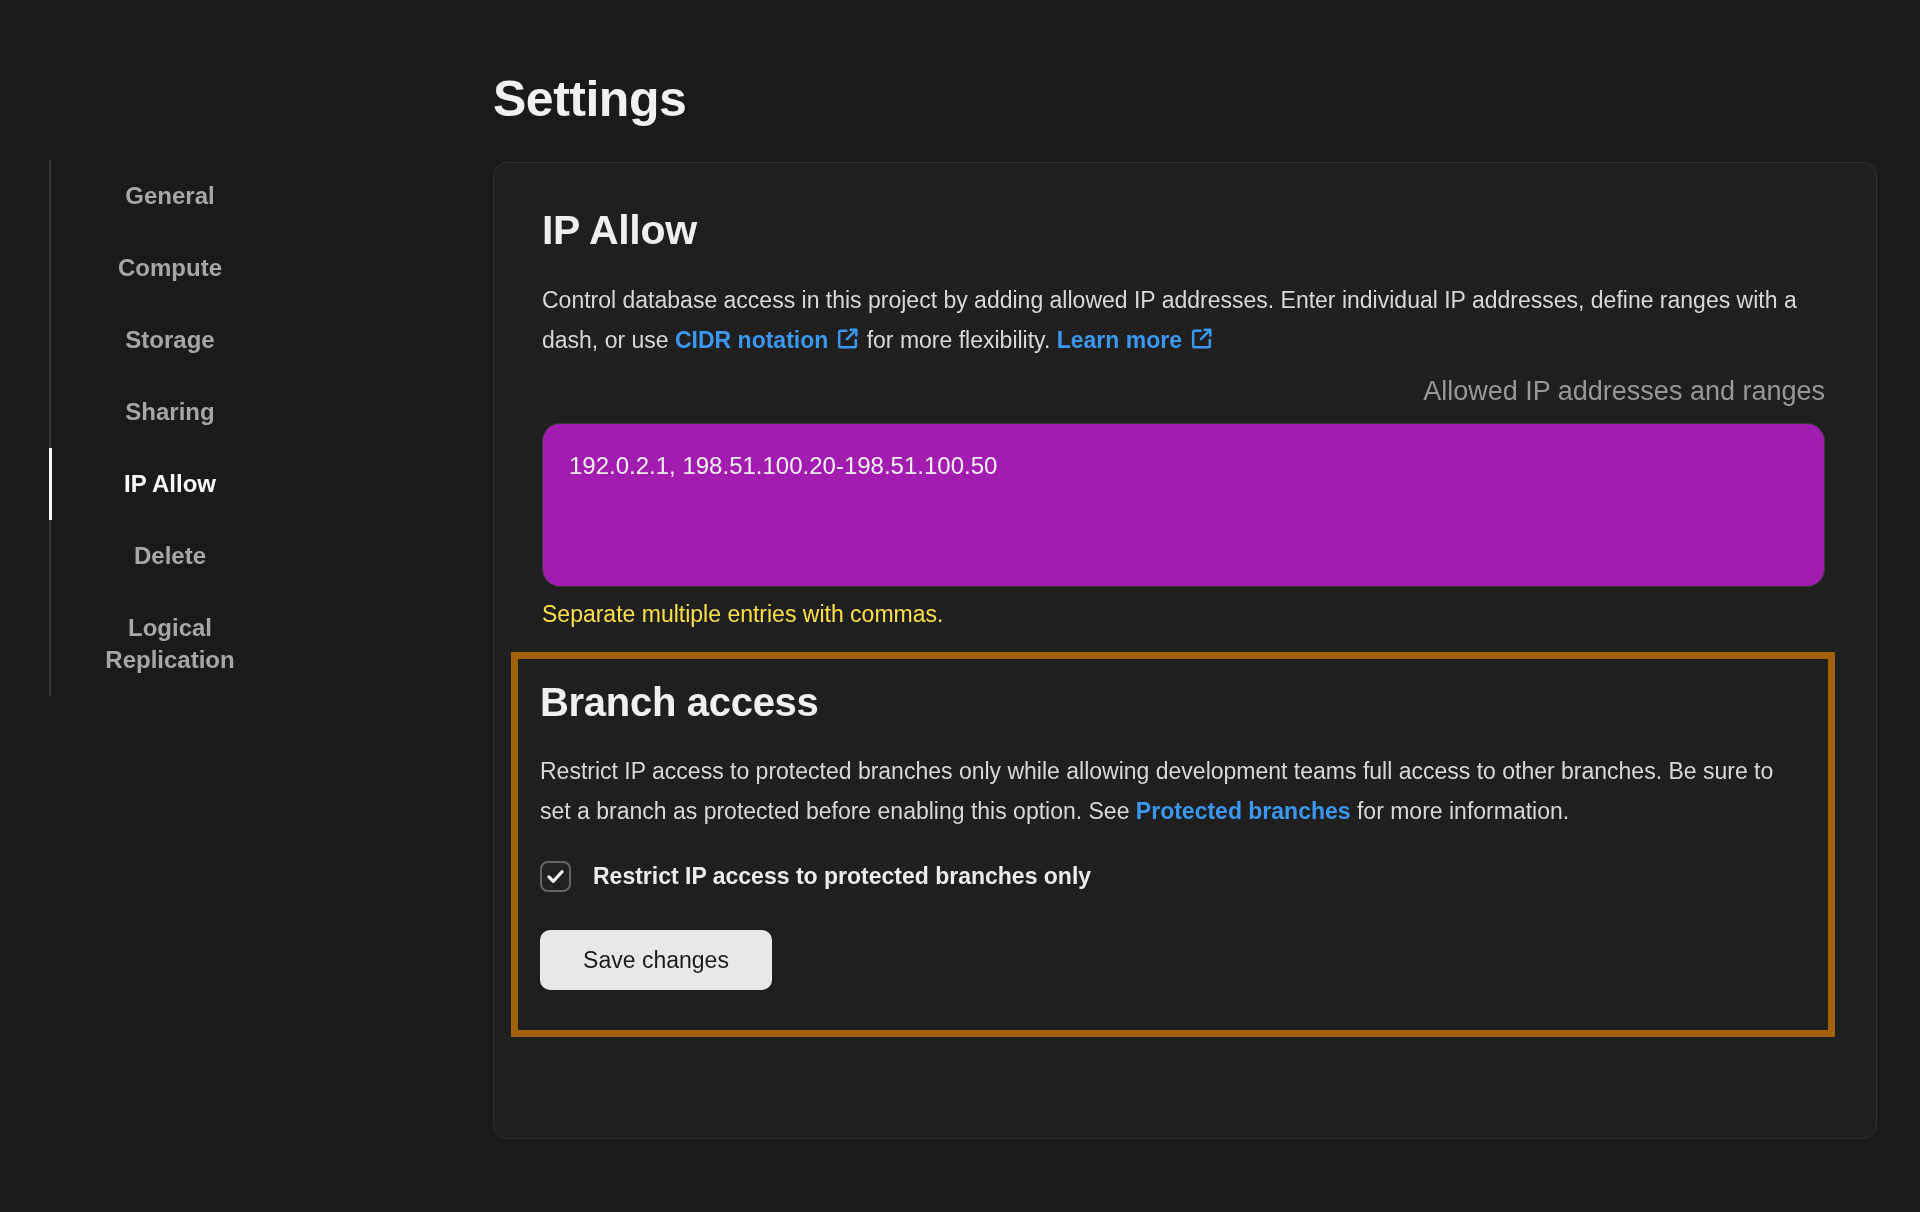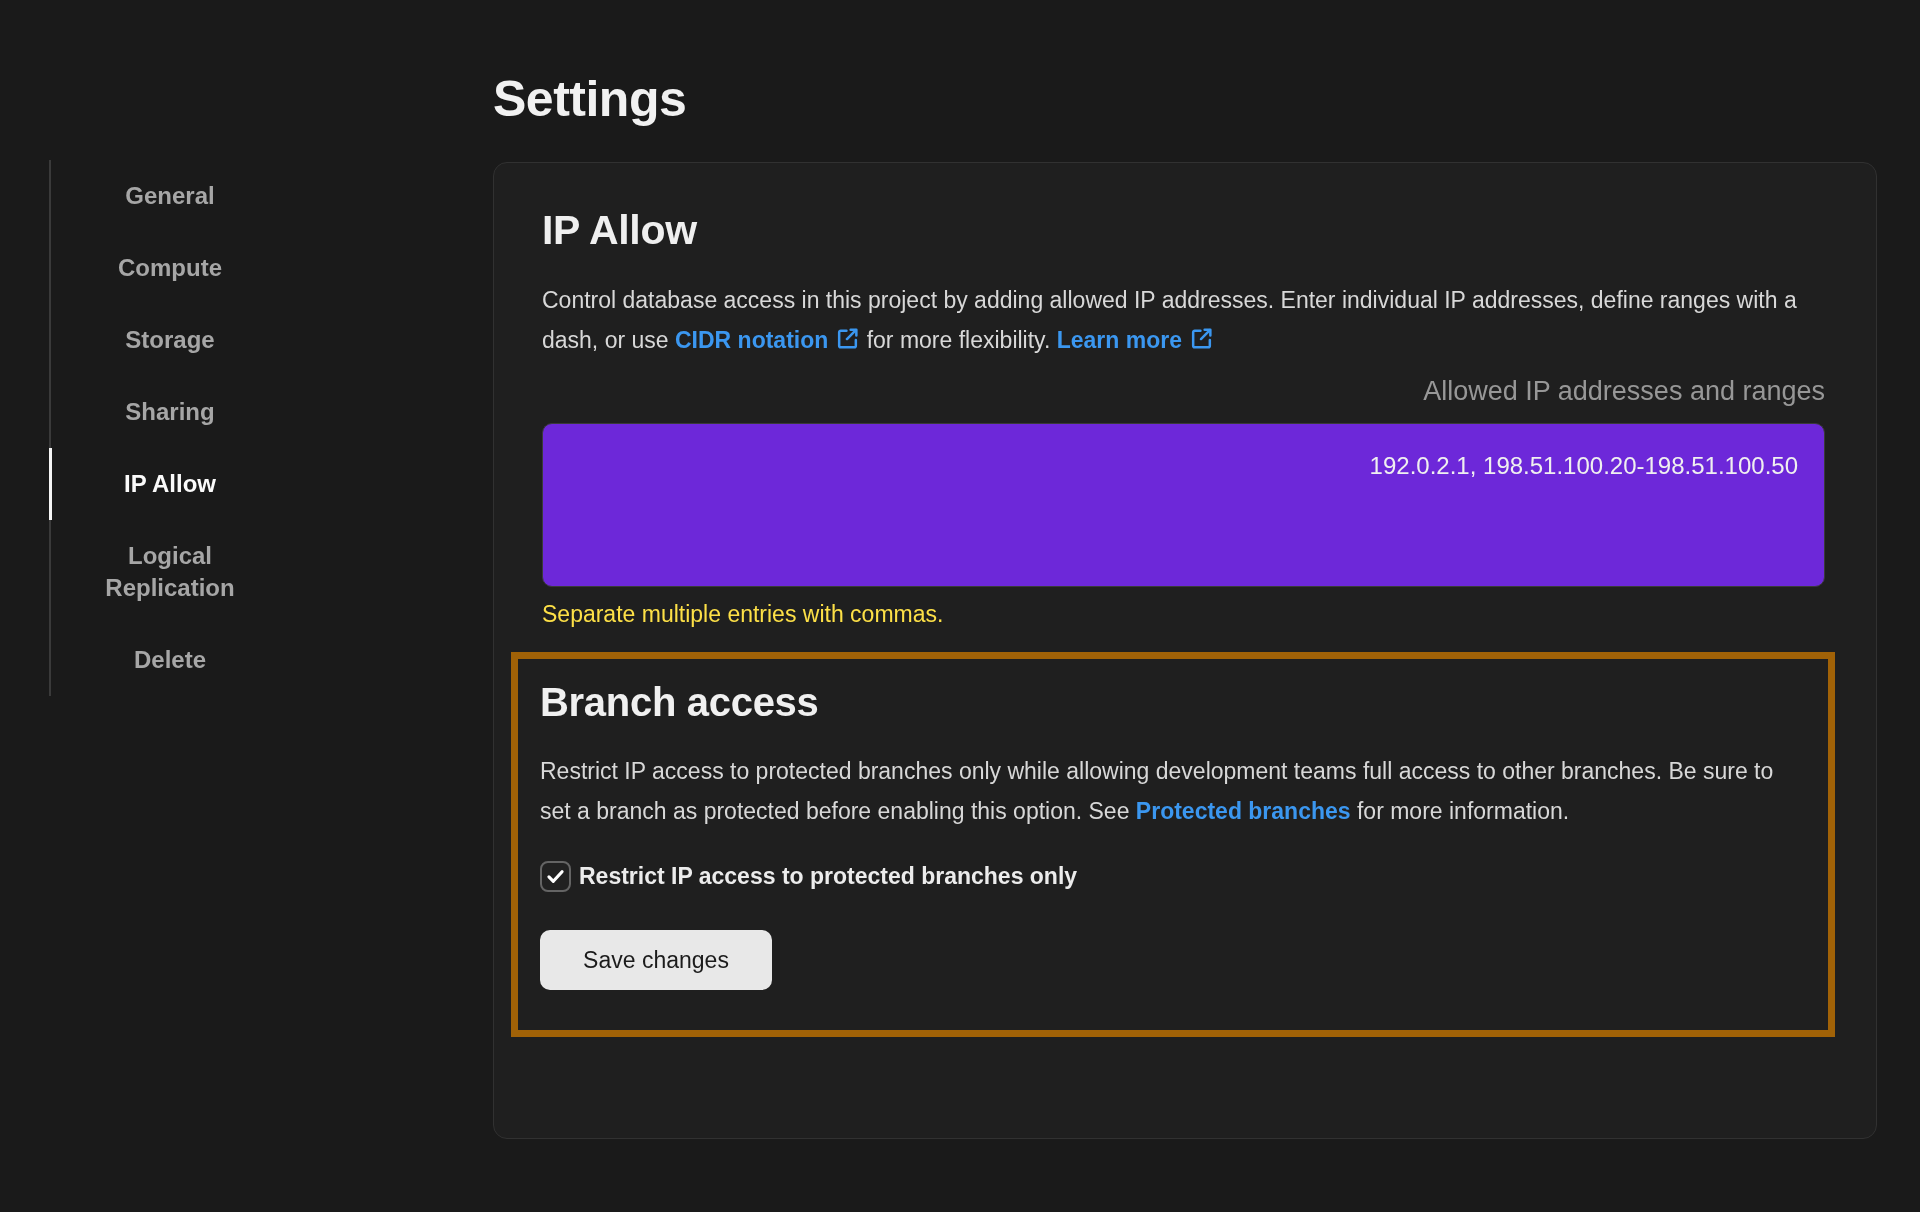--- a/index.html
+++ b/index.html
@@ -61,44 +61,44 @@
   }
   .link { color: #3b97f0; font-weight: 700; text-decoration: none; cursor: pointer; white-space: nowrap; }
   .link .txt { white-space: normal; }
   .ext-icon { display: inline-block; width: 25px; height: 25px; margin-left: 7px; vertical-align: -3px; }
   .ext-icon svg { width: 25px; height: 25px; display: block; }
 
   .field-label { margin-top: 16px; font-size: 27px; color: #979797; text-align: right; }
   .ip-input {
     display: block; margin-top: 16px;
     width: 100%; height: 164px;
-    background: #6d28d9;
-    border: 1px solid #3a3a3a; border-radius: 10px;
+    background: #a21caf;
+    border: 1px solid #3a3a3a; border-radius: 18px;
     padding: 28px 26px;
     font-family: "Liberation Sans", "DejaVu Sans", sans-serif;
     font-size: 24px; color: #f0f0f0;
-    resize: none; outline: none; text-align: right;
+    resize: none; outline: none;
   }
   .field-helper { margin-top: 14px; font-size: 23px; color: #fde047; }
 
   
   .annotation-box {
     margin: 24px -10px 0 -31px;
     border: 7px solid #a16207;
     padding: 20px 30px 40px 22px;
   }
   .box-heading {
     margin: 0;
     font-size: 40px; font-weight: 700; color: #f0f0f0;
     letter-spacing: -0.3px; line-height: 1.15;
   }
   .annotation-box .desc { max-width: 1250px; }
 
   .checkbox-row {
-    display: flex; align-items: center; gap: 8px;
+    display: flex; align-items: center; gap: 22px;
     margin-top: 30px; cursor: pointer;
   }
   .checkbox {
     width: 31px; height: 31px; flex: 0 0 31px;
     border: 2px solid #646464; border-radius: 8px;
     background: #212121;
     display: flex; align-items: center; justify-content: center;
   }
   .checkbox svg { width: 21px; height: 21px; display: block; }
   .checkbox-label { font-size: 23px; font-weight: 700; color: #ececec; }
@@ -117,22 +117,22 @@
 <body>
 
 <h1 class="page-title">Settings</h1>
 
 <nav class="sidebar">
   <div class="side-item">General</div>
   <div class="side-item">Compute</div>
   <div class="side-item">Storage</div>
   <div class="side-item">Sharing</div>
   <div class="side-item active">IP Allow</div>
+  <div class="side-item">Delete</div>
   <div class="side-item">Logical Replication</div>
-  <div class="side-item">Delete</div>
 </nav>
 
 <section class="card">
 
   <h2 class="card-heading">IP Allow</h2>
 
   <p class="desc"><span>Control database access in this project by adding allowed IP addresses. Enter individual IP addresses, define ranges with a dash, or use </span><a class="link"><span class="txt">CIDR notation</span><span class="ext-icon"><svg viewBox="0 0 24 24" fill="none" stroke="#3b97f0" stroke-width="2.4" stroke-linecap="round" stroke-linejoin="round">
             <path d="M20 13.5V19a1.5 1.5 0 0 1-1.5 1.5h-13A1.5 1.5 0 0 1 4 19V6a1.5 1.5 0 0 1 1.5-1.5H11"></path>
             <polyline points="15 3.5 20.5 3.5 20.5 9"></polyline>
             <line x1="20" y1="4" x2="11.5" y2="12.5"></line>

